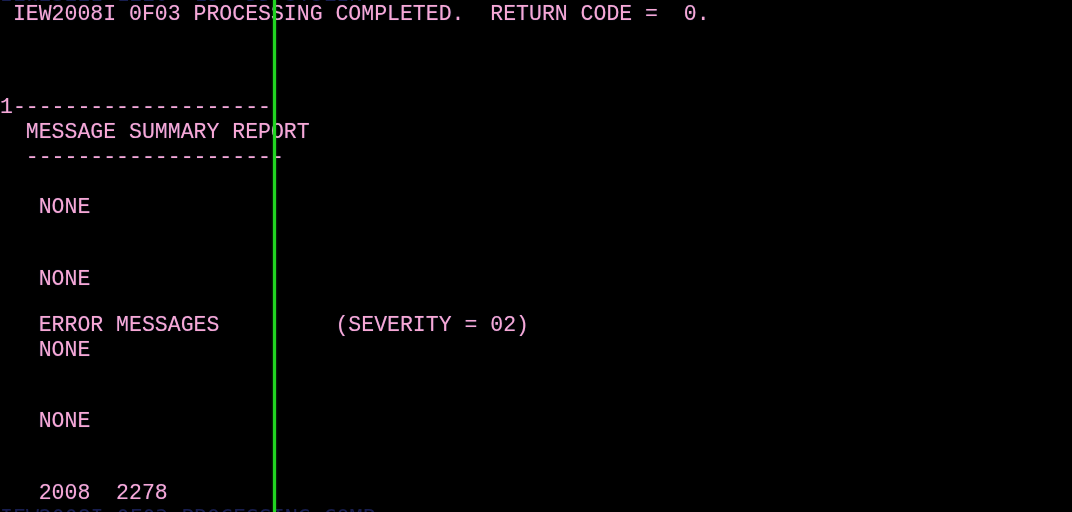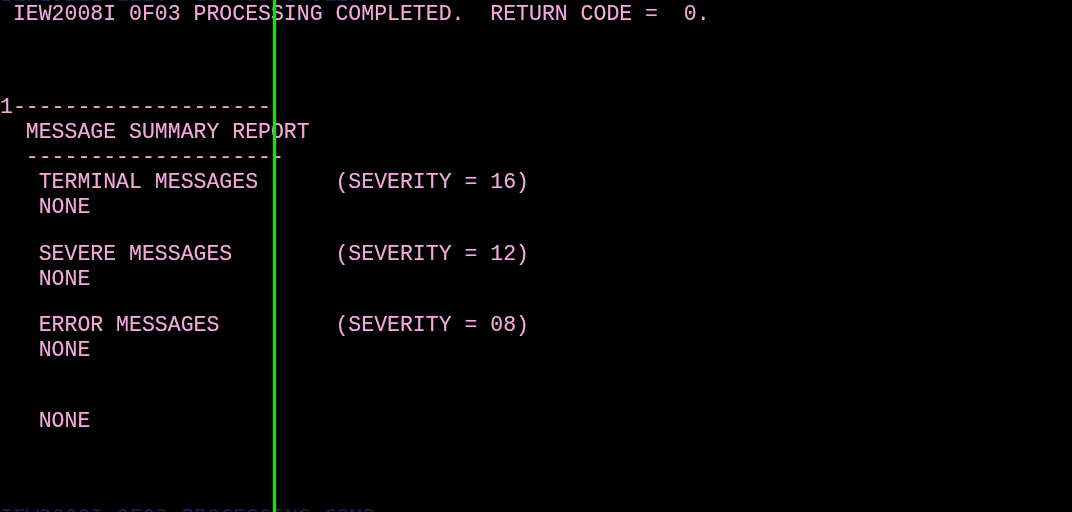--- a/index.html
+++ b/index.html
@@ -105,31 +105,30 @@
   <div id="terminal-text">
 
     <div class="trow" style="top:2px;"> IEW2008I 0F03 PROCESSING COMPLETED.  RETURN CODE =  0.</div>
 
     <div class="trow" style="top:95px;">1--------------------</div>
 
     <div class="trow" style="top:120px;">  MESSAGE SUMMARY REPORT</div>
 
     <div class="trow" style="top:145px;">  --------------------</div>
 
-    <div class="trow" style="top:170px;">   TERMINAL MESSAGES      (SEVERITY = 16)</div>
     <div class="trow" style="top:195px;">   NONE</div>
 
-    <div class="trow" style="top:242px;">   SEVERE MESSAGES        (SEVERITY = 12)</div>
     <div class="trow" style="top:267px;">   NONE</div>
 
-    <div class="trow" style="top:313px;">   ERROR MESSAGES         (SEVERITY = 08)</div>
+    <div class="trow" style="top:313px;">   ERROR MESSAGES         (SEVERITY = 02)</div>
     <div class="trow" style="top:338px;">   NONE</div>
 
     <div class="trow" style="top:409px;">   NONE</div>
 
+    <div class="trow" style="top:481px;">   2008  2278</div>
 
   </div>
 
   <div id="clipped-line-bottom">IEW2008I 0F03 PROCESSING COMP</div>
 
   <div id="column-guide" style="left: 273px; background: rgb(33, 213, 33);"></div>
 
 </div>
 
 </body></html>

